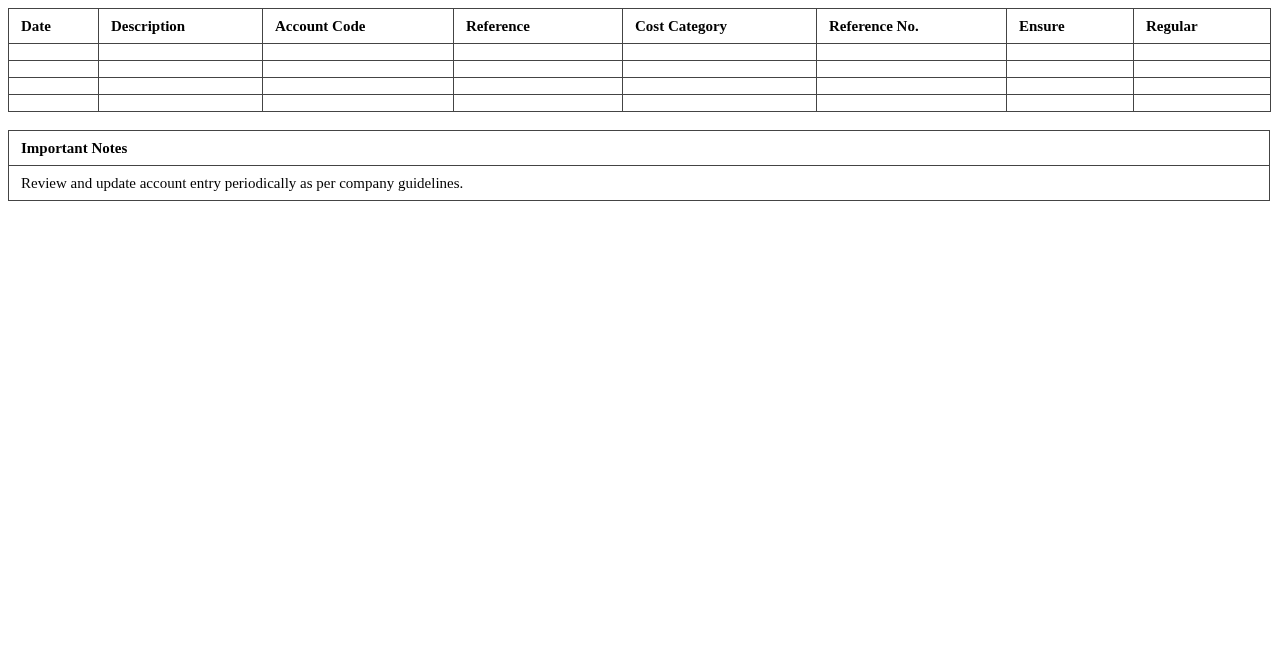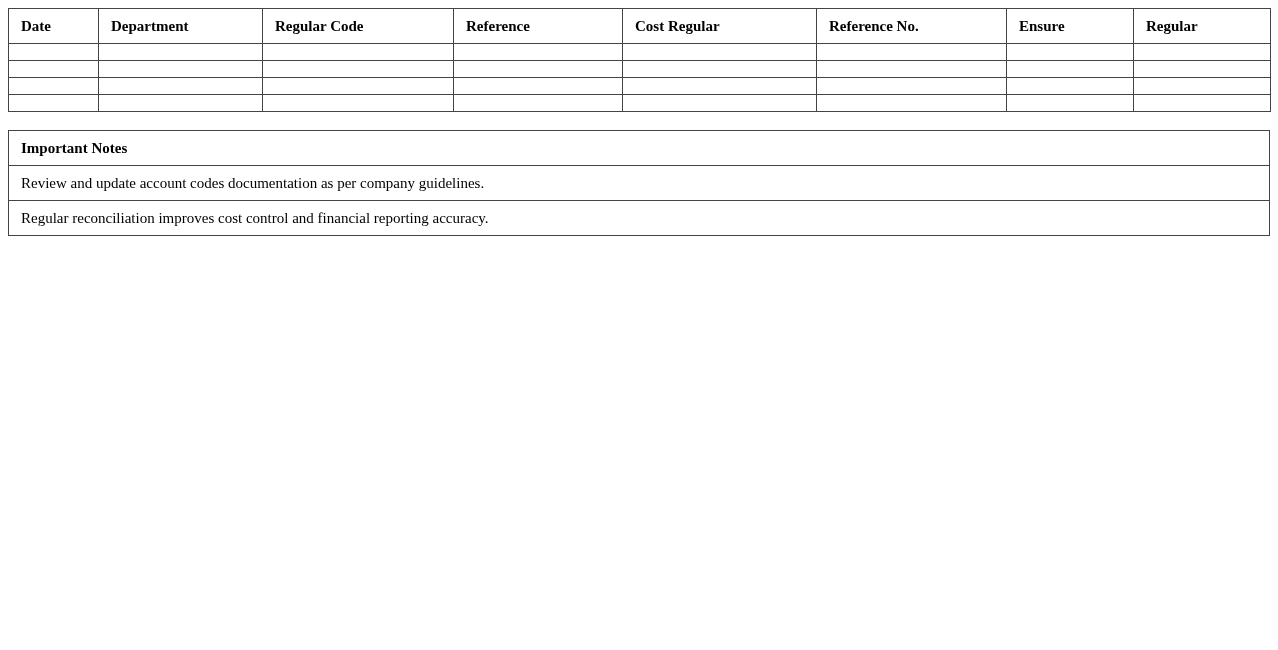--- a/index.html
+++ b/index.html
@@ -66,24 +66,24 @@
         <col style="width:191px">
         <col style="width:169px">
       <col style="width:194px">
         <col style="width:190px">
         <col style="width:127px">
         <col style="width:137px">
     </colgroup>
     <thead>
       <tr>
         <th>Date</th>
-        <th>Department</th>
-        <th>Regular Code</th>
+        <th>Description</th>
+        <th>Account Code</th>
         <th>Reference</th>
-        <th>Cost Regular</th>
+        <th>Cost Category</th>
         <th>Reference No.</th>
         <th>Ensure</th>
         <th>Regular</th>
       </tr>
     </thead>
     <tbody>
       <tr>
         <td></td>
         <td></td>
         <td></td>
@@ -127,20 +127,17 @@
   </table>
 
   <table class="notes">
     <thead>
       <tr>
         <th>Important Notes</th>
       </tr>
     </thead>
     <tbody>
       <tr>
-        <td>Review and update account codes documentation as per company guidelines.</td>
-      </tr>
-      <tr>
-        <td>Regular reconciliation improves cost control and financial reporting accuracy.</td>
+        <td>Review and update account entry periodically as per company guidelines.</td>
       </tr>
     </tbody>
   </table>
 </div>
 
 </body></html>

